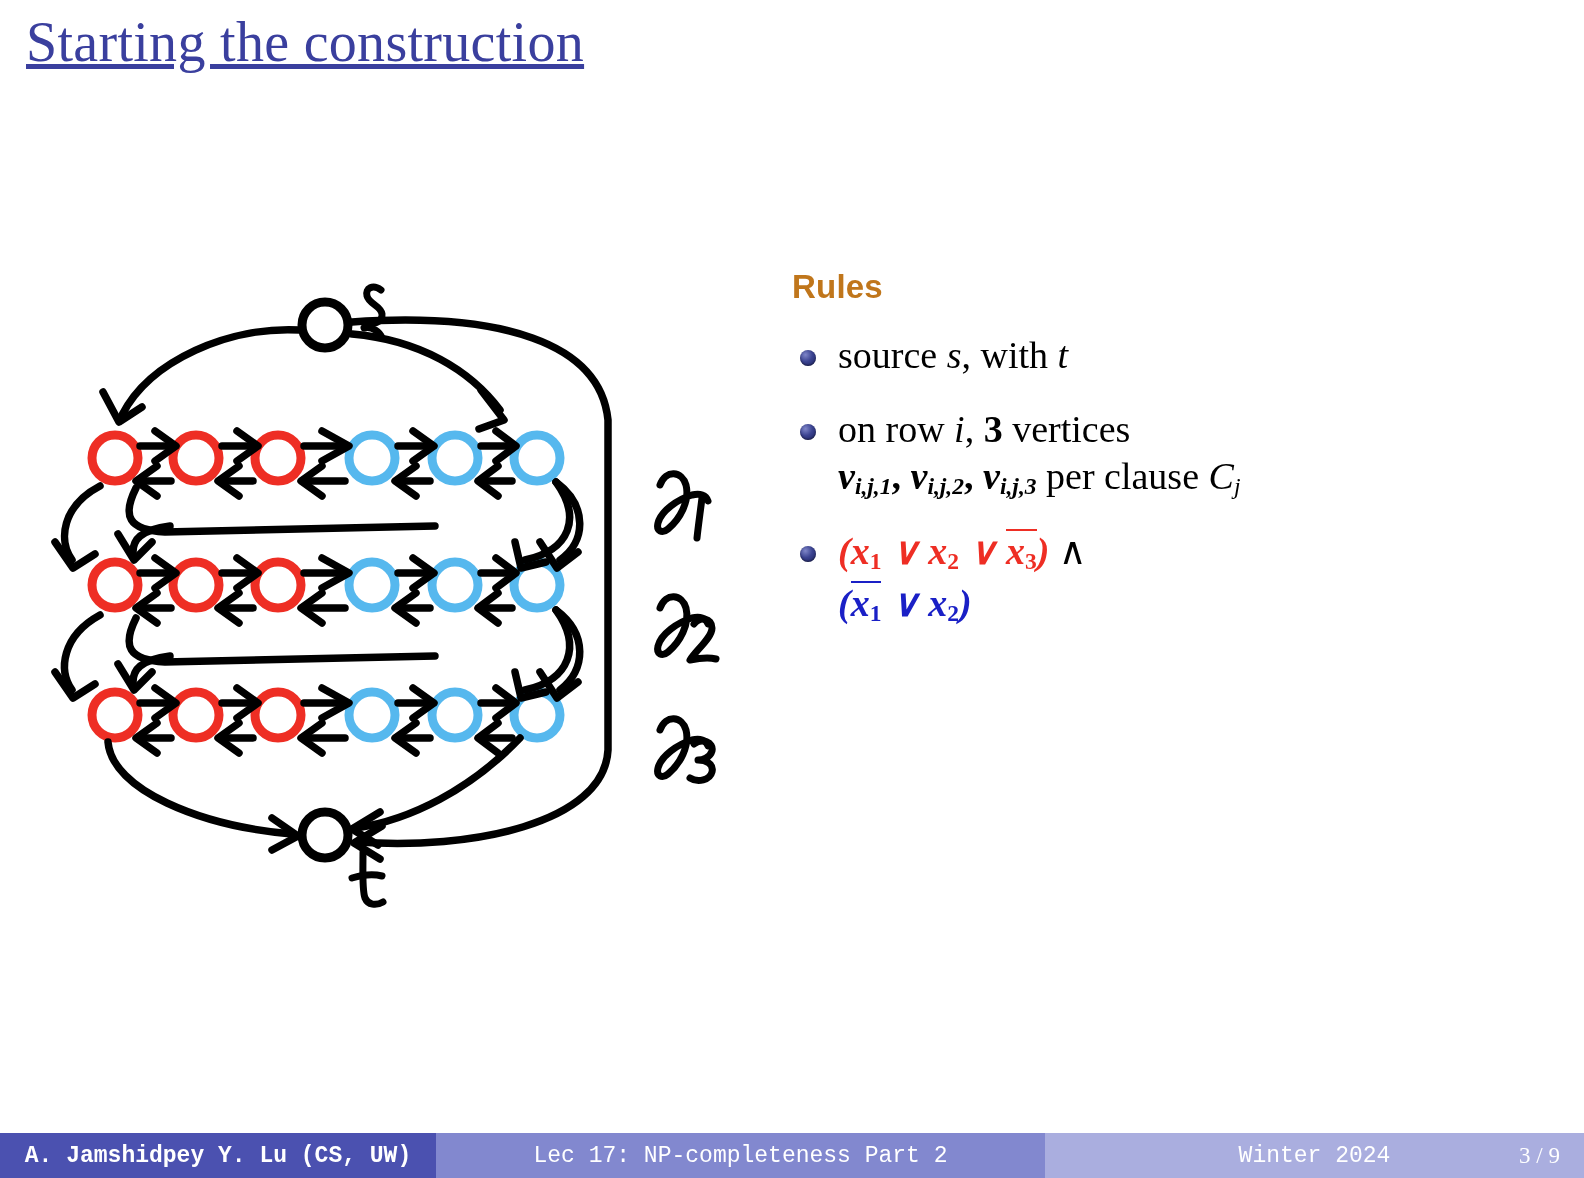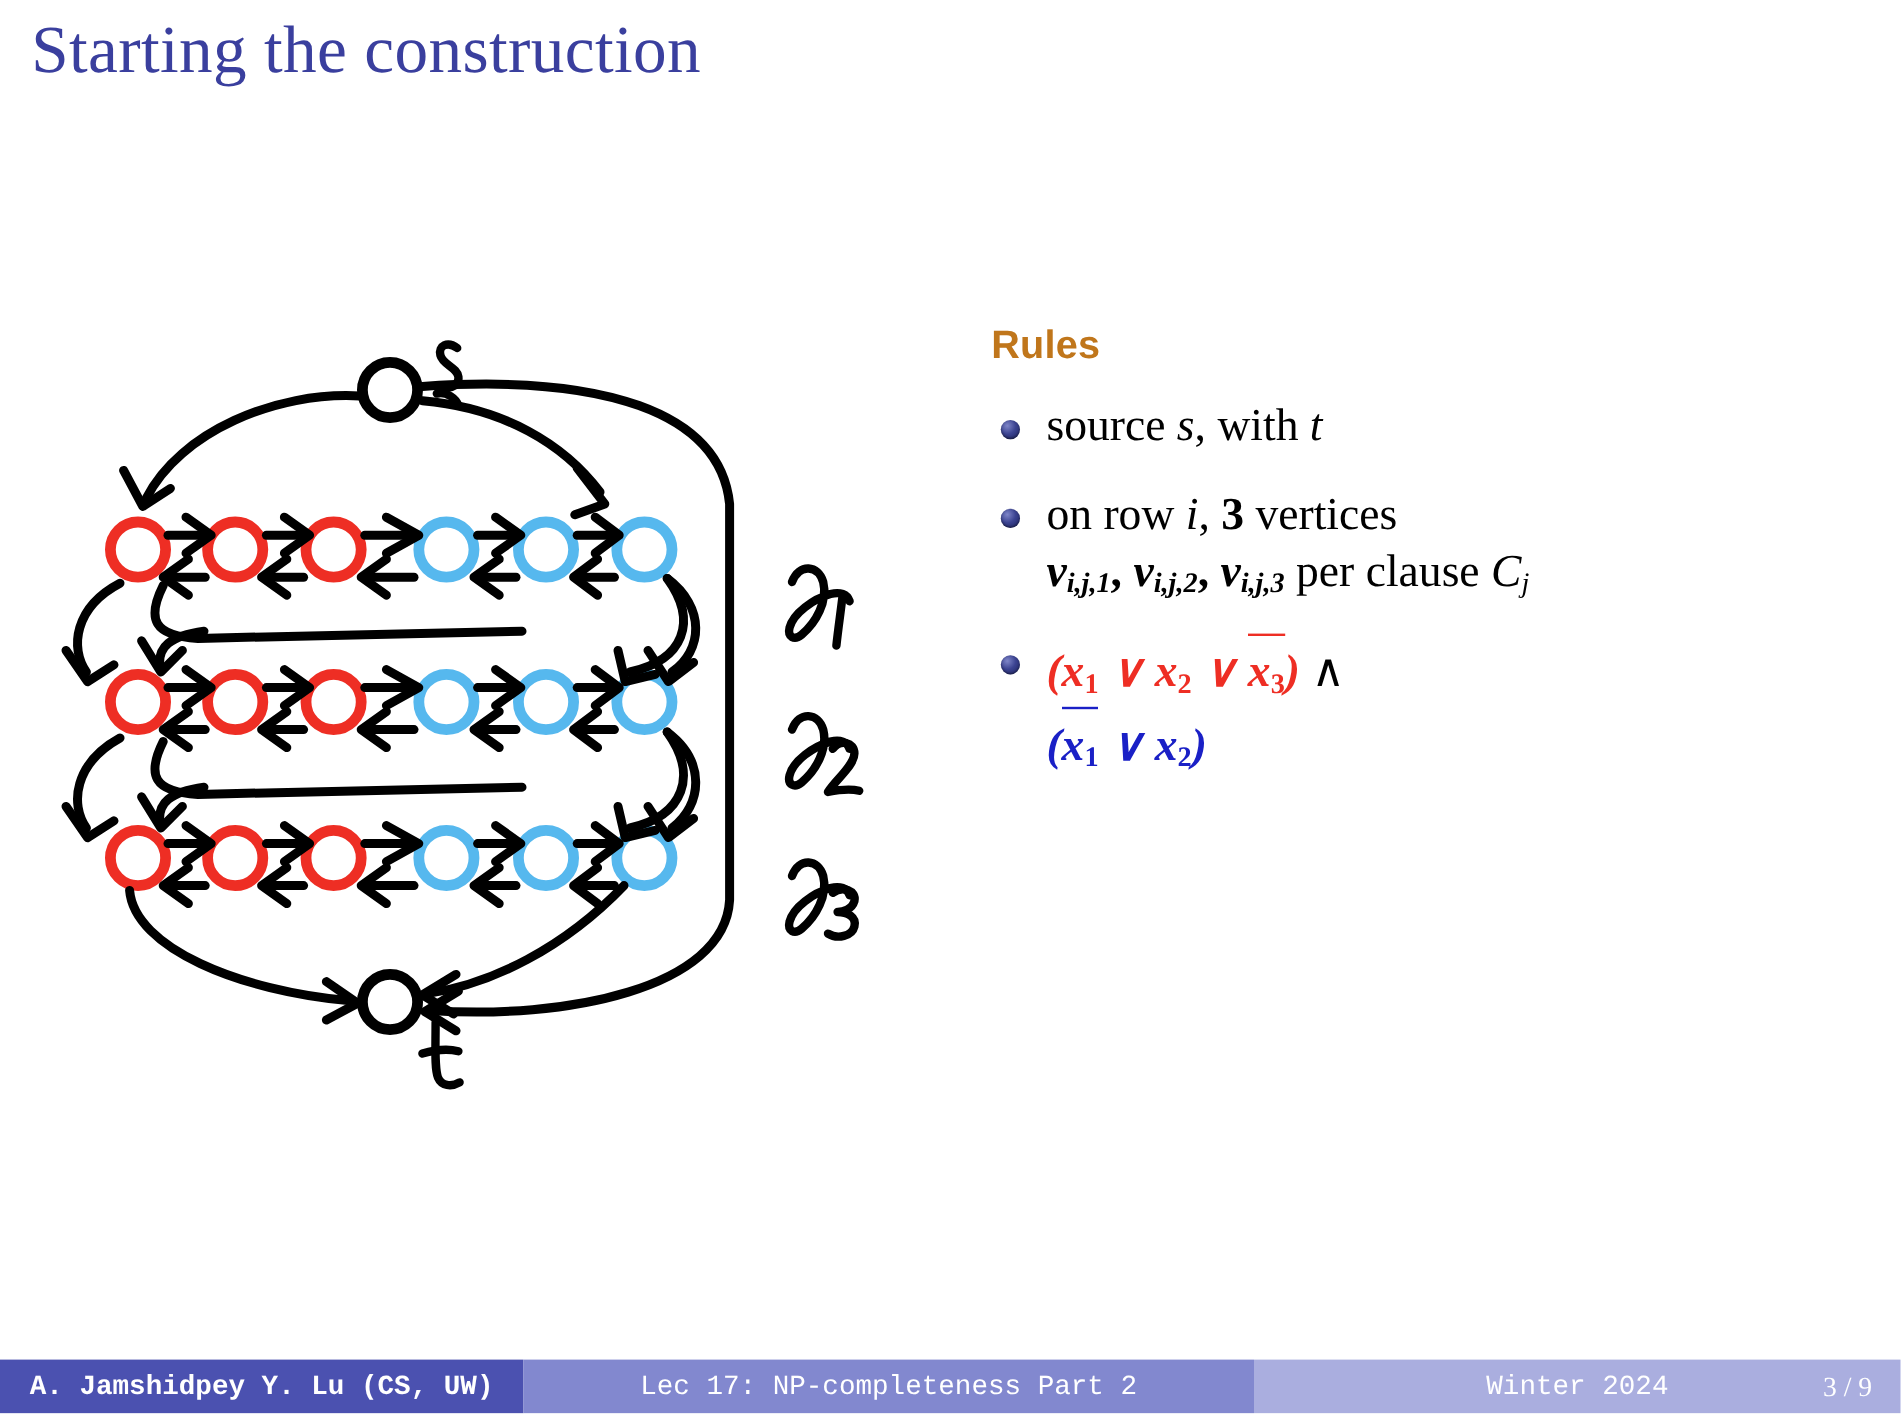--- a/index.html
+++ b/index.html
@@ -20,36 +20,37 @@
   #title {
     position: absolute;
     left: 26px;
     top: 12px;
     font-family: "Liberation Serif", serif;
     font-size: 56px;
     line-height: 1.1;
     color: #3a3f9e;
     letter-spacing: 0.3px;
     white-space: nowrap;
+    text-decoration: underline;
   }
 
   
   #diagram {
     position: absolute;
     left: 0px;
     top: 230px;
     width: 800px;
     height: 700px;
   }
   #diagram svg { display: block; }
 
   
   #rules-block {
     position: absolute;
-    left: 826px;
+    left: 792px;
     top: 268px;
     width: 680px;
   }
   #rules-heading {
     font-family: "Liberation Sans", sans-serif;
     font-weight: bold;
     font-size: 33px;
     color: #c0761b;
     margin: 0 0 26px 0;
     letter-spacing: 0.2px;
@@ -83,21 +84,21 @@
   .bold-serif { font-weight: bold; }
   .bmath { font-weight: bold; font-style: italic; }
   sub {
     font-size: 0.62em;
     vertical-align: -0.22em;
     font-style: italic;
   }
   sub.upr { font-style: normal; }
   .ovl {
     border-top: 2.4px solid currentColor;
-    padding-top: 11px;
+    padding-top: 1px;
     display: inline-block;
     line-height: 1.0;
   }
   .red { color: #ee2e24; }
   .blue { color: #1a20c6; }
   .formula-line { display: block; margin-top: 4px; }
 
   
   #footer {
     position: absolute;

